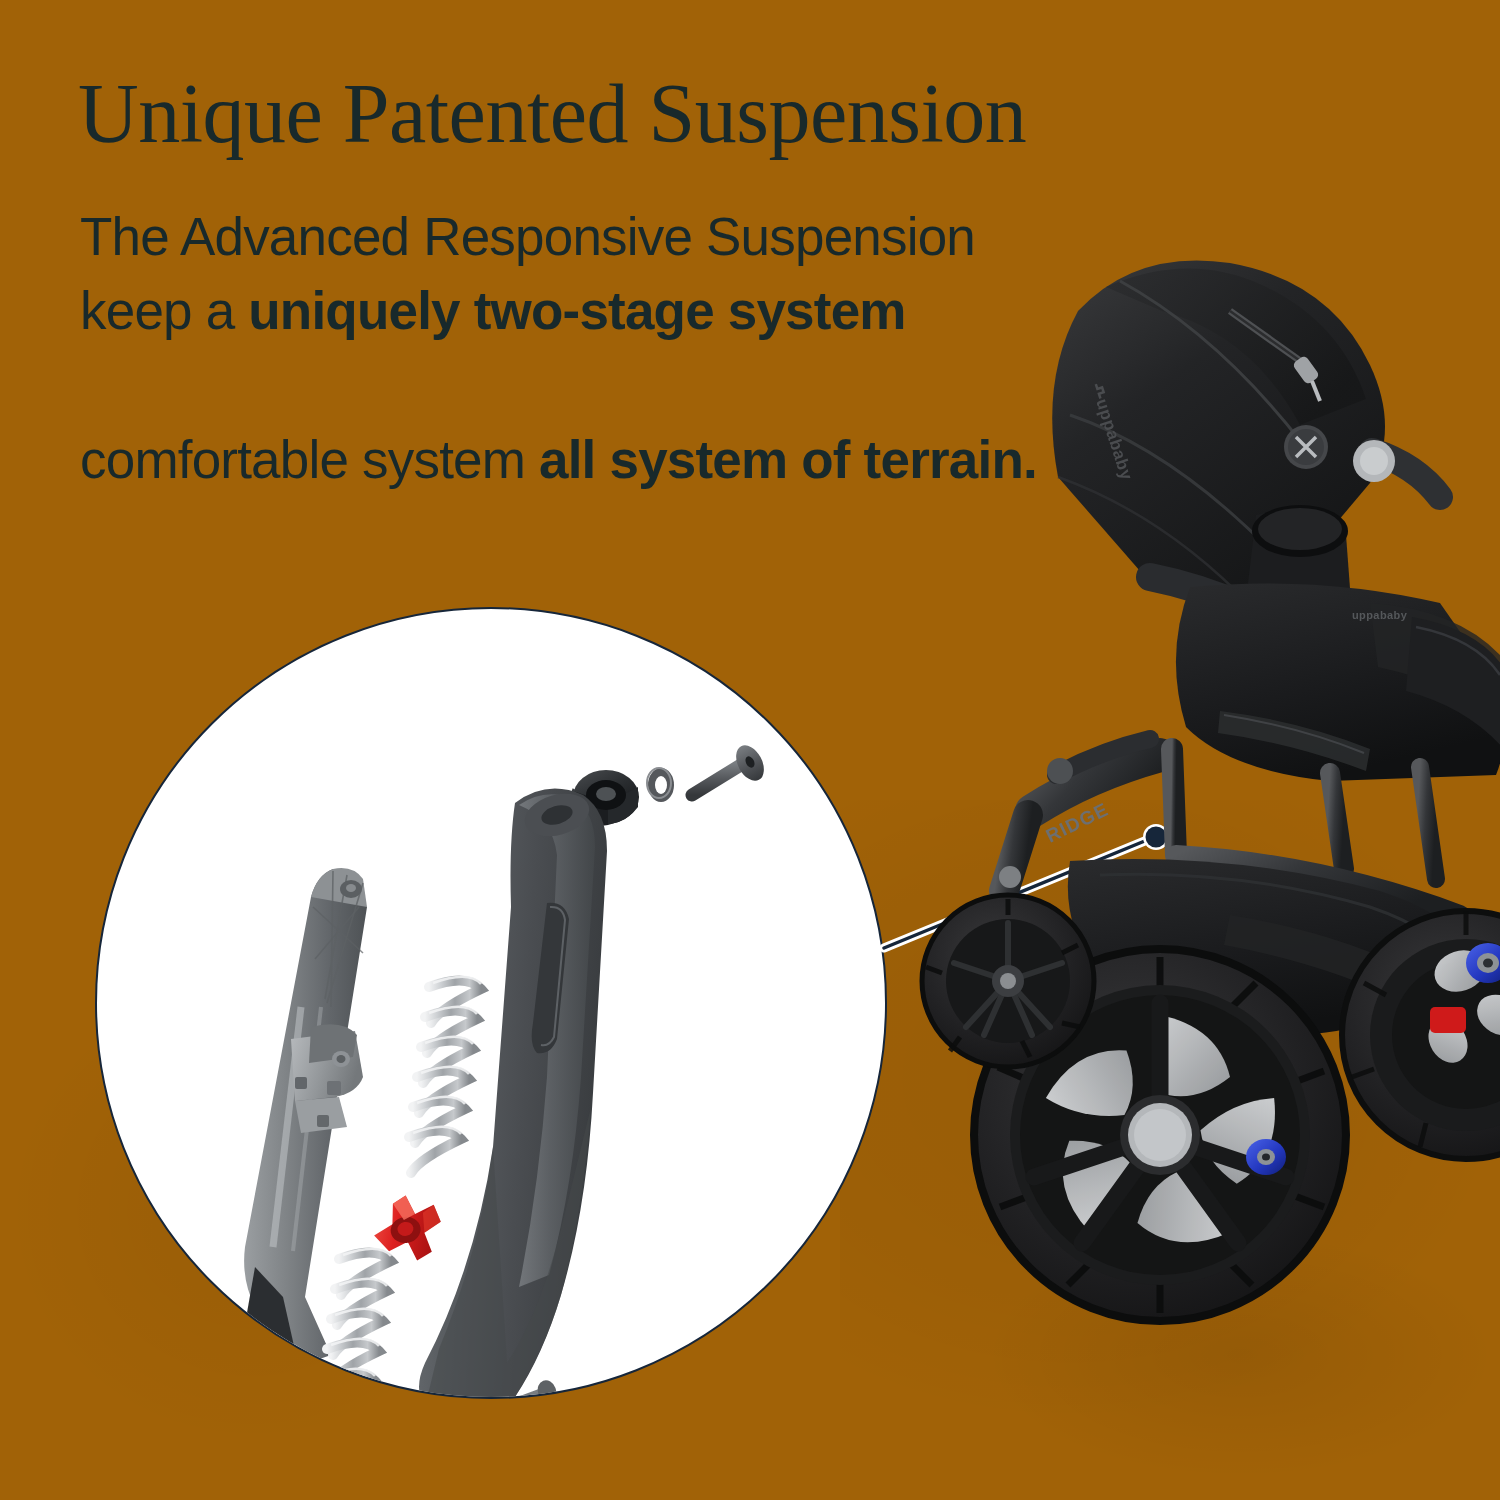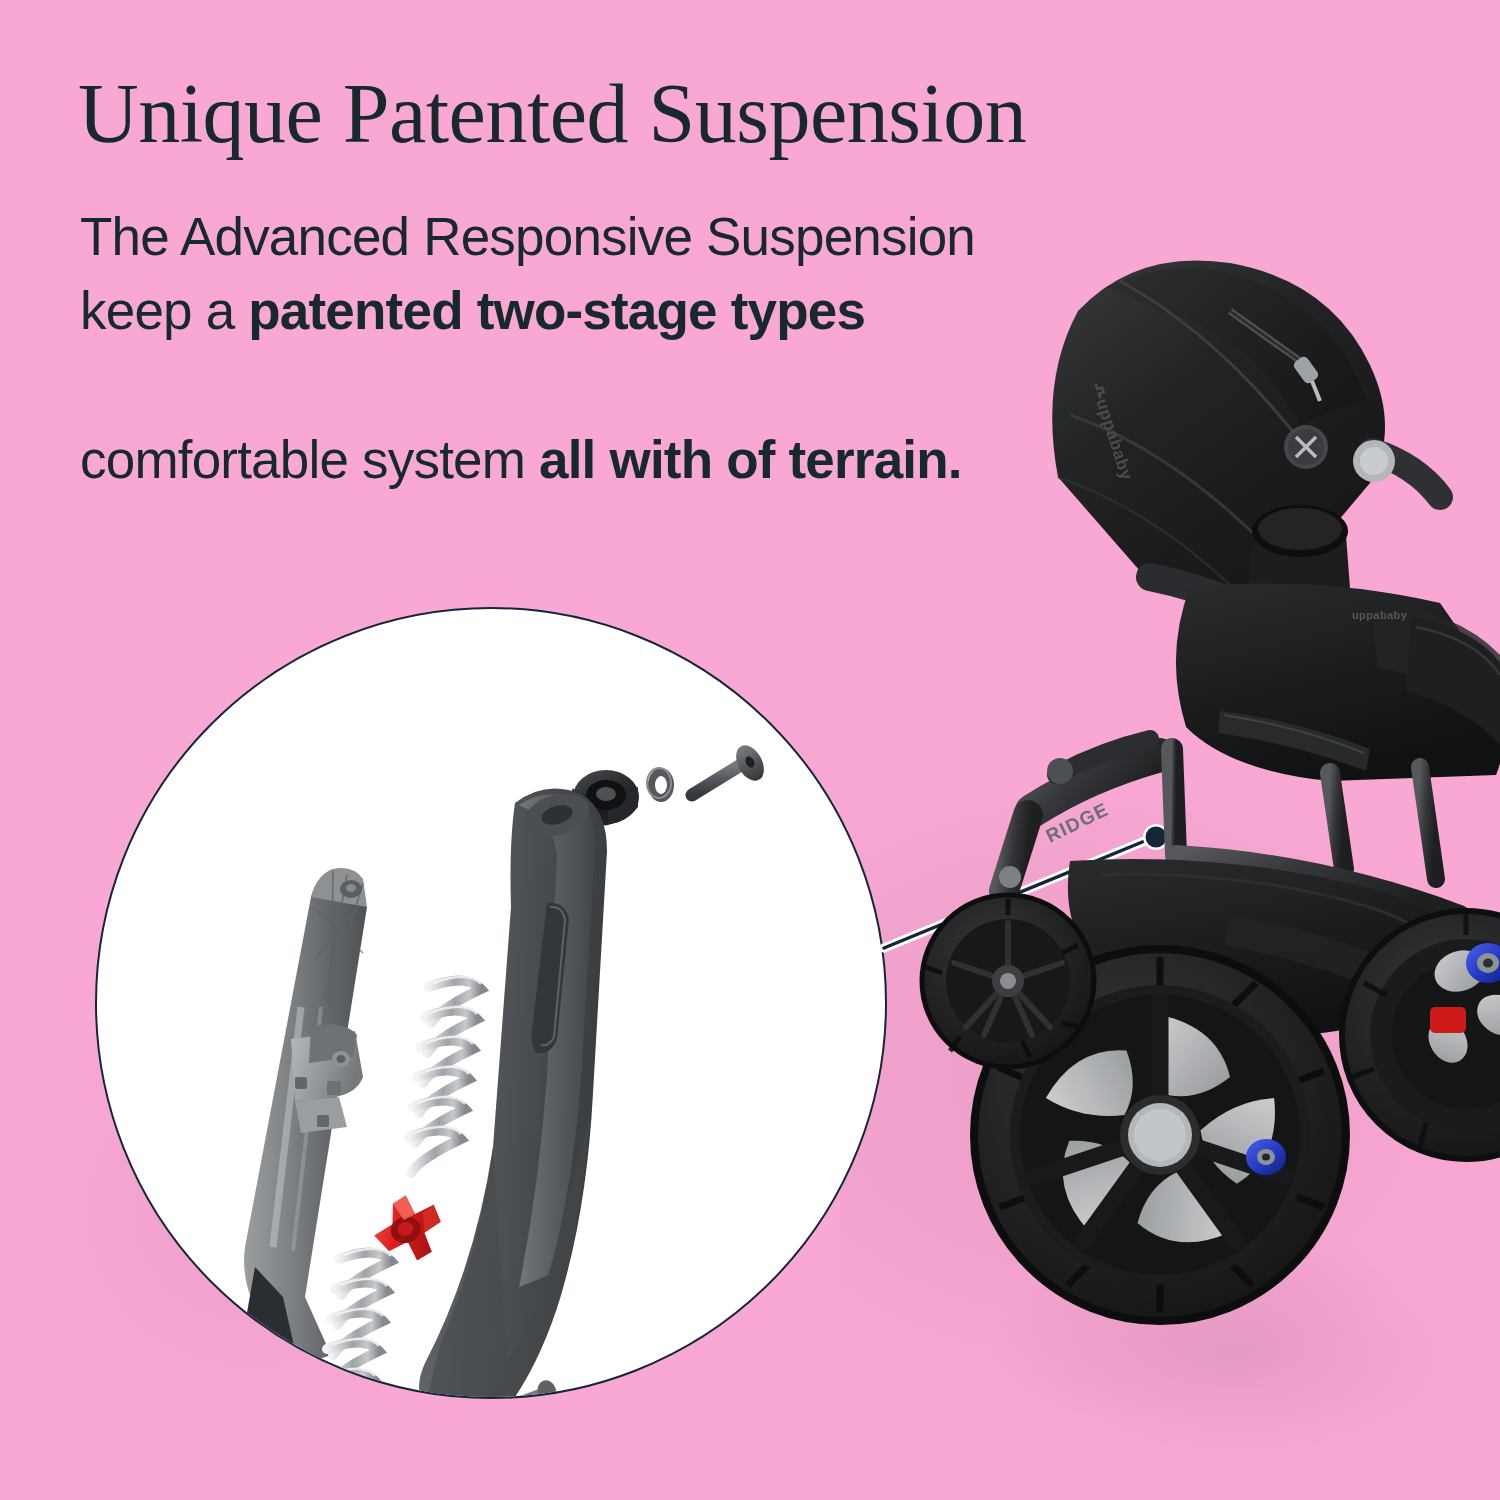--- a/index.html
+++ b/index.html
@@ -4,21 +4,21 @@
 <style>
   html, body {
     margin: 0;
     padding: 0;
     background: #ffffff;
   }
   #page {
     position: relative;
     width: 1500px;
     height: 1500px;
-    background: #f9a8d4;
+    background: #a16207;
     overflow: hidden;
     font-family: "Liberation Sans", sans-serif;
   }
 
   
   .headline {
     position: absolute;
     left: 78px;
     top: 72px;
     width: 1300px;
@@ -107,23 +107,23 @@
 <div id="page">
 
   <div class="shadow-blob shadow-right"></div>
   <div class="shadow-blob shadow-left"></div>
   <div class="shadow-blob shadow-floor"></div>
 
   <div class="headline">Unique Patented Suspension</div>
 
   <div class="body-copy">
     <span>The Advanced Responsive Suspension</span><br>
-    <span>keep a </span><b>patented two-stage types</b><br>
+    <span>keep a </span><b>uniquely two-stage system</b><br>
     <br>
-    <span>comfortable system </span><b>all with of terrain.</b>
+    <span>comfortable system </span><b>all system of terrain.</b>
   </div>
 
   <div class="callout-circle"></div>
 
   <svg class="callout-svg" viewBox="0 0 792 792">
     <defs>
       <clipPath id="circClip">
           <circle cx="396" cy="396" r="394"></circle>
         </clipPath>
 

